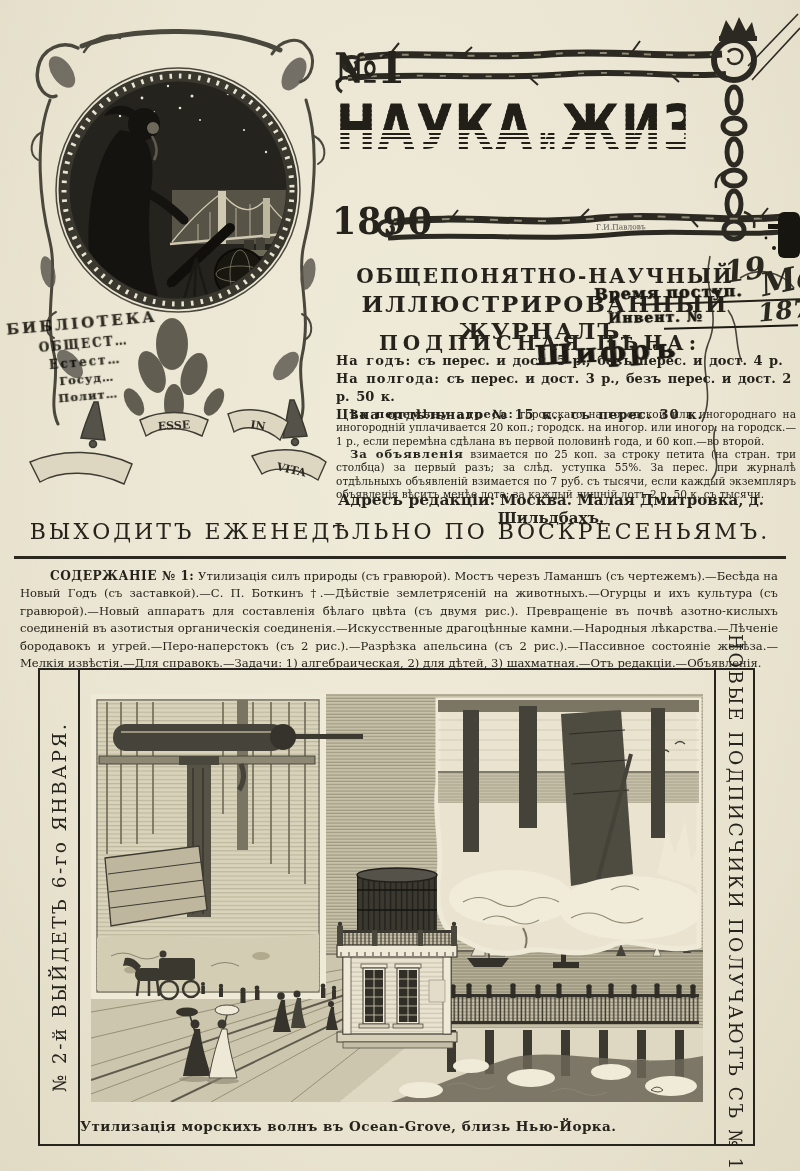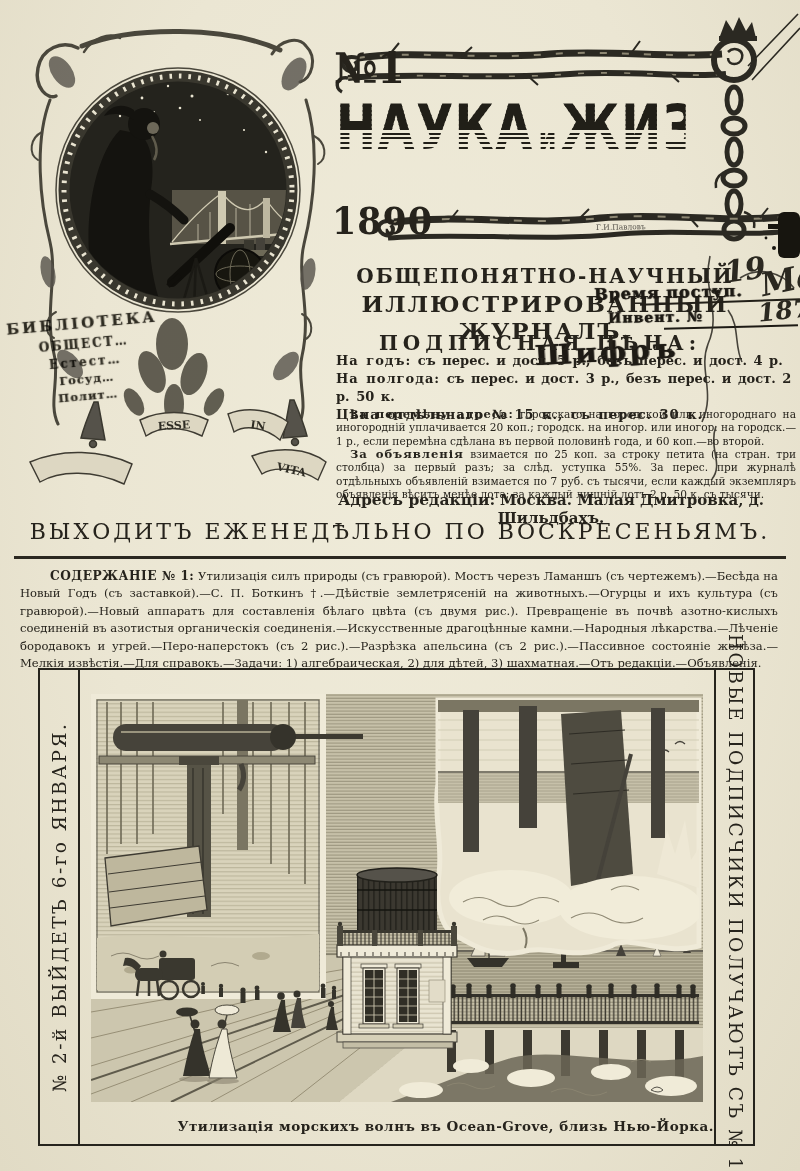--- a/index.html
+++ b/index.html
@@ -54,21 +54,21 @@
   
   .frame{left:38px;top:668px;width:717px;height:478px;border:2.5px solid #26241d;display:flex;box-sizing:border-box;}
   .bar{position:relative;flex:0 0 38px;}
   .bar-l{border-right:2px solid #26241d;}
   .bar-r{flex-basis:37px;border-left:2px solid #26241d;}
   .center{position:relative;flex:1 1 auto;}
   .vtext{position:absolute;left:50%;top:50%;white-space:nowrap;font-size:18.5px;letter-spacing:2.5px;}
   .vl{transform:translate(-50%,-50%) rotate(-90deg);}
   .vr{transform:translate(-50%,-50%) rotate(90deg);}
   .engraving{position:absolute;left:11px;top:24px;}
-  .caption{position:absolute;left:0;bottom:10px;width:100%;text-align:right;font-weight:bold;font-size:13.5px;letter-spacing:.5px;}
+  .caption{position:absolute;left:0;bottom:10px;width:100%;text-align:left;font-weight:bold;font-size:13.5px;letter-spacing:.5px;}
   
   .vignette{left:22px;top:12px;}
   .branchframe{left:330px;top:12px;}
   .flourish{left:590px;top:250px;}
 </style>
 </head>
 <body>
 
 <div class="page">
 

